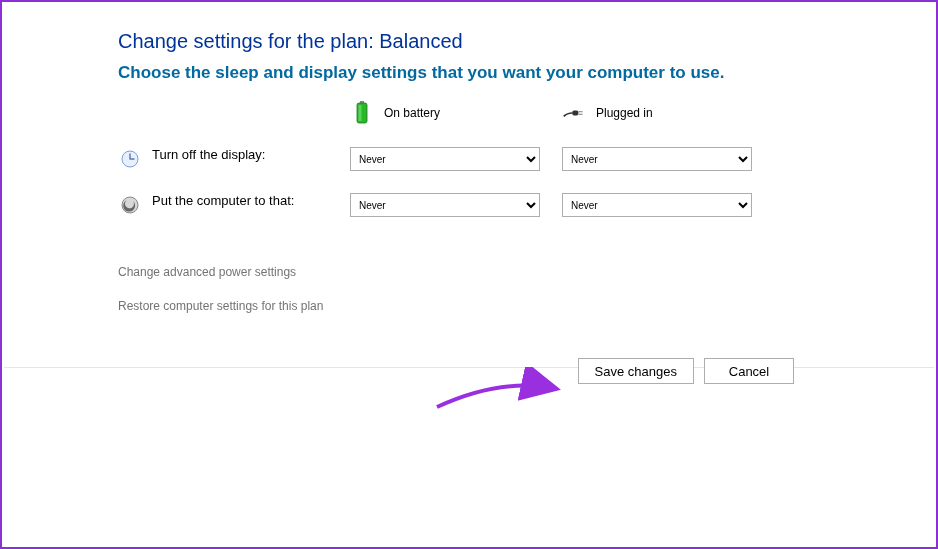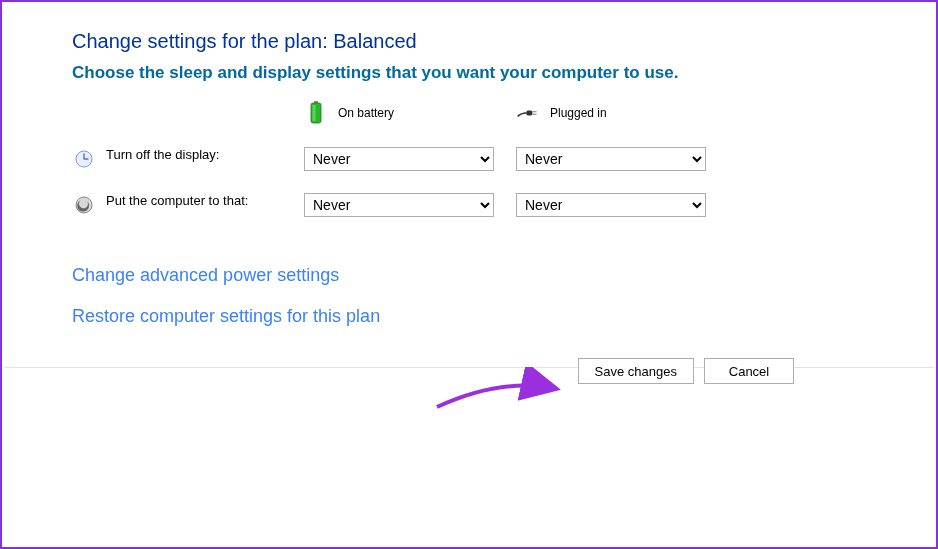--- a/index.html
+++ b/index.html
@@ -13,20 +13,21 @@
     }
     .frame {
       width: 938px;
       height: 549px;
       border: 2px solid #8b2fd6;
       position: relative;
       background: #fff;
     }
     .content {
       padding: 28px 0 0 70px;
+      margin-left: 46px;
     }
     .title {
       color: #003399;
       font-size: 20px;
       font-weight: 400;
       margin-bottom: 10px;
     }
     .subtitle {
       color: #0369a1;
       font-size: 17px;
@@ -55,31 +56,31 @@
       width: 24px;
       height: 24px;
       display: inline-flex;
       align-items: center;
       justify-content: center;
     }
     select.combo {
       width: 190px;
       height: 24px;
       font-family: inherit;
-      font-size: 14px;
+      font-size: 10px;
       border: 1px solid #adadad;
       background: #fff;
       padding: 0 4px;
     }
     .links {
       margin-top: 48px;
     }
     .link {
-      color: #3b82f6;
-      font-size: 18px;
+      color: #737373;
+      font-size: 12px;
       margin-bottom: 20px;
       cursor: pointer;
       display: block;
     }
     .footer-sep {
       position: absolute;
       left: 2px;
       right: 2px;
       top: 365px;
       height: 1px;

